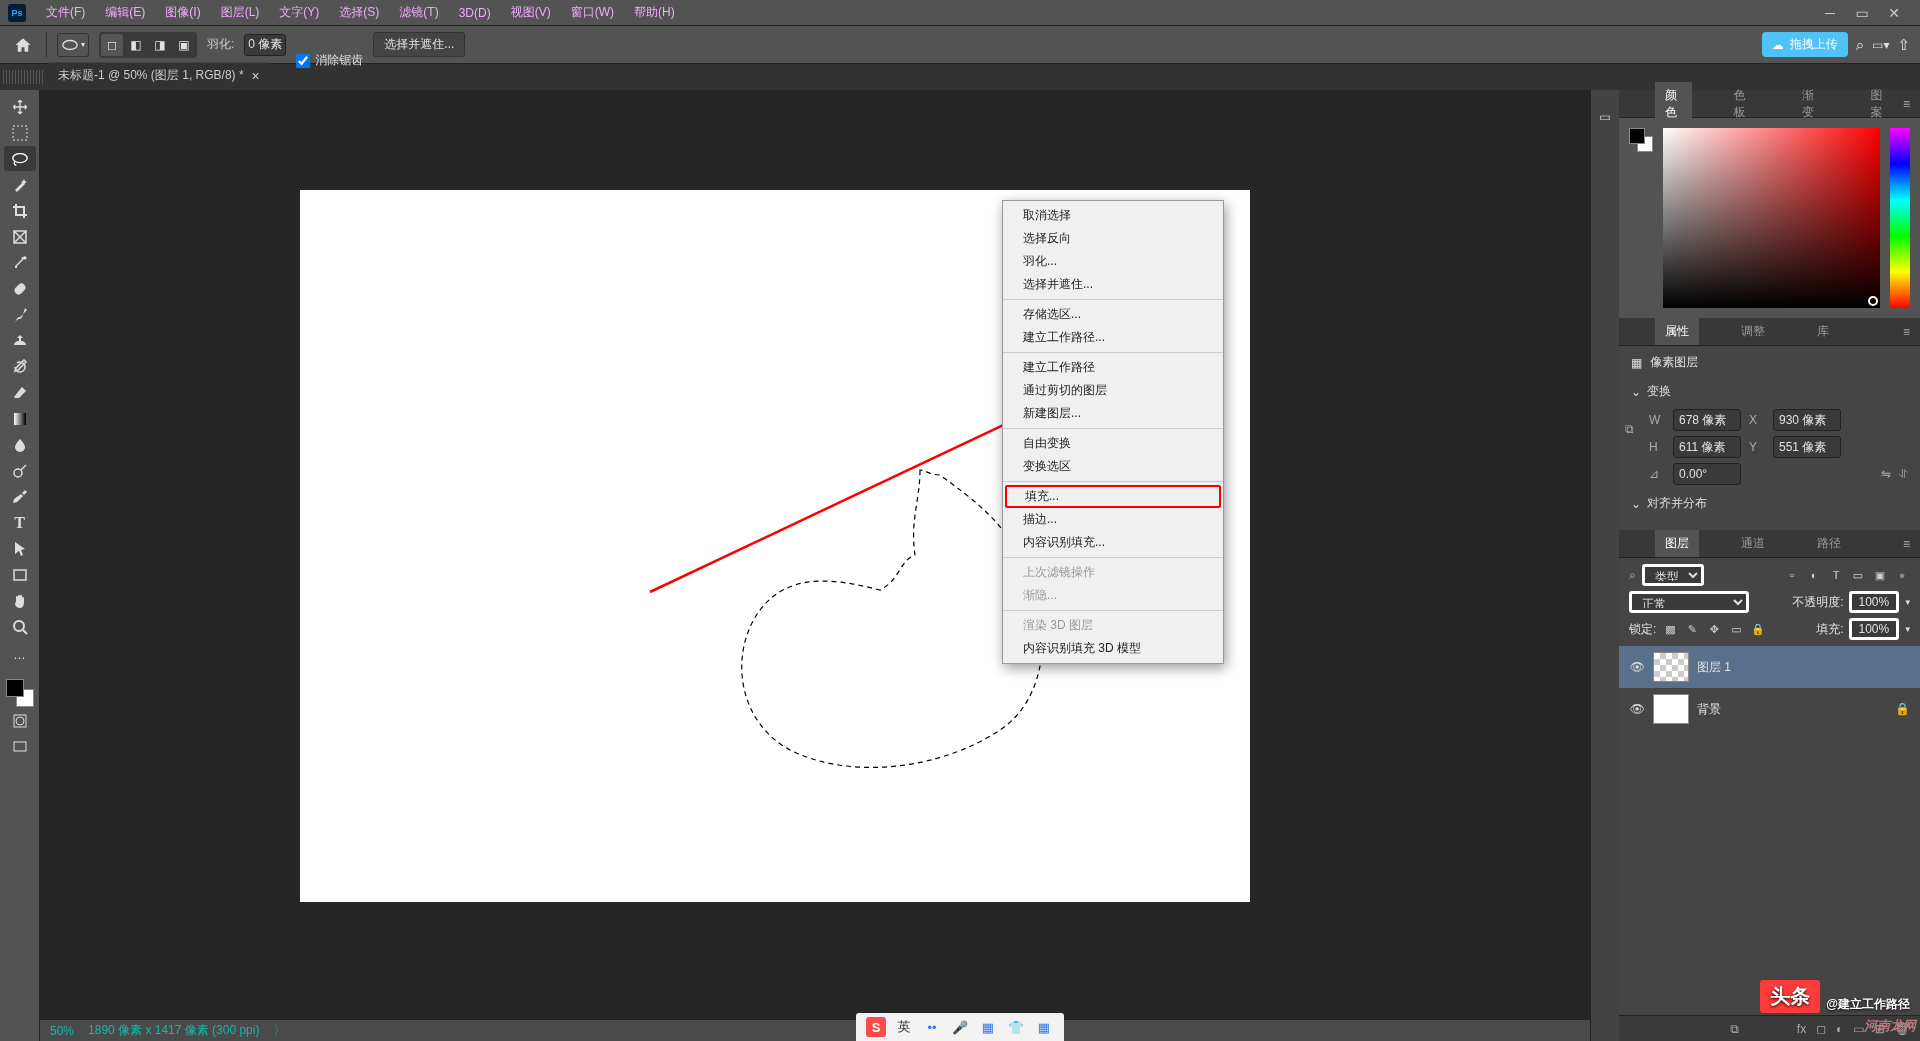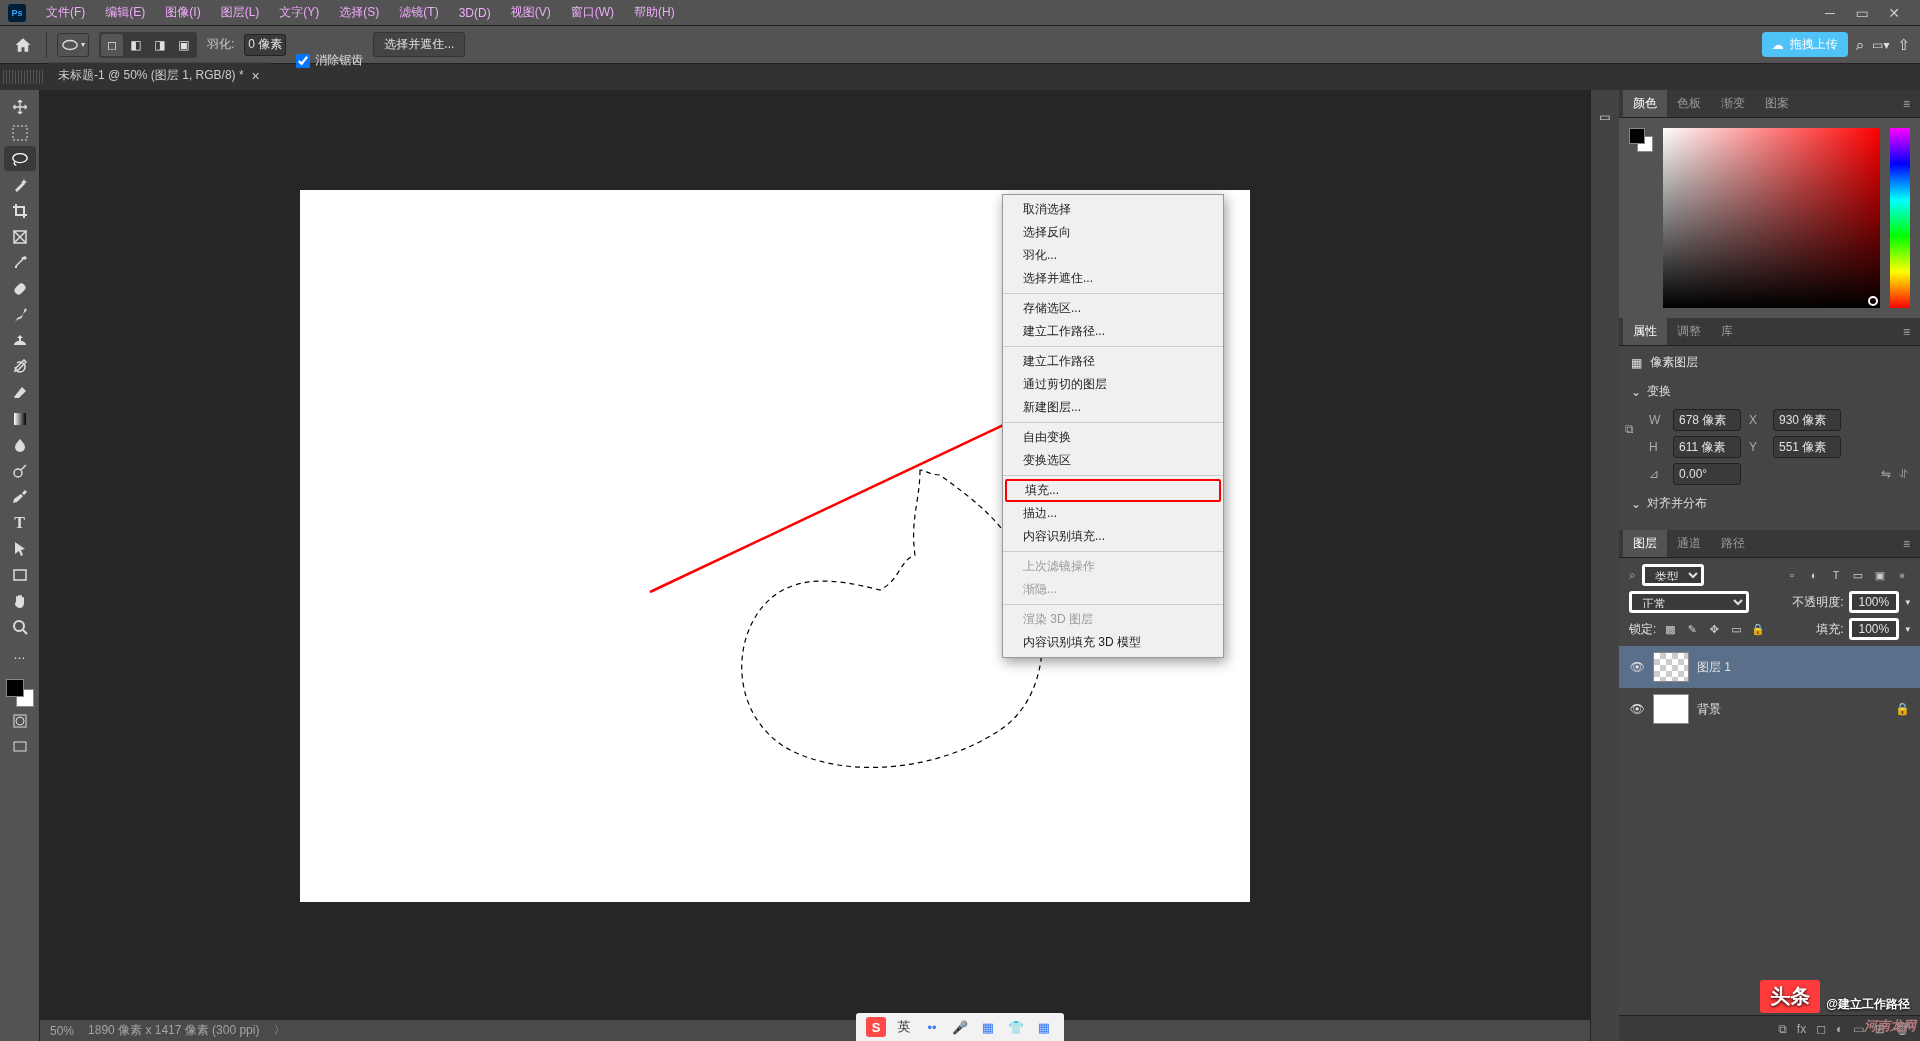--- a/index.html
+++ b/index.html
@@ -41,37 +41,37 @@
 .color-swatches { margin-top: 8px; position: relative; width: 28px; height: 28px; }
 .swatch-fg { position: absolute; width: 18px; height: 18px; background: #000; border: 1px solid #888; top: 0; left: 0; z-index: 2; }
 .swatch-bg { position: absolute; width: 18px; height: 18px; background: #fff; border: 1px solid #888; bottom: 0; right: 0; }
 
 
 .canvas-area { flex: 1; background: #262626; position: relative; display: flex; align-items: flex-start; justify-content: center; overflow: hidden; }
 .canvas { position: absolute; width: 950px; height: 712px; background: #fff; top: 100px; left: 260px; }
 .marquee { position: absolute; border: none; }
 
 
-.context-menu { position: absolute; left: 962px; top: 104px; width: 222px; background: #f0f0f0; border: 1px solid #999; box-shadow: 2px 4px 12px rgba(0,0,0,.4); color: #222; padding: 3px 0; }
+.context-menu { position: absolute; left: 962px; top: 110px; width: 222px; background: #f0f0f0; border: 1px solid #999; box-shadow: 2px 4px 12px rgba(0,0,0,.4); color: #222; padding: 3px 0; }
 .ctx-item { padding: 3px 20px; cursor: pointer; }
 .ctx-item.disabled { color: #999; cursor: default; }
 .ctx-sep { height: 1px; background: #ccc; margin: 3px 0; }
 .ctx-highlight { border: 2px solid #ff0000; border-radius: 2px; padding: 1px 18px; margin: 0 2px; }
 
 
 .arrow-anno { position: absolute; pointer-events: none; }
 
 
 .right-panels { width: 330px; background: #535353; display: flex; flex-direction: column; border-left: 1px solid #222; }
 .panel-collapse-strip { width: 28px; background: #434343; }
 .right-wrap { display: flex; height: 100%; }
 .panel-stack { flex: 1; display: flex; flex-direction: column; }
 
 .panel-tabs { height: 28px; background: #383838; display: flex; align-items: center; padding: 0 4px; border-bottom: 1px solid #222; }
-.panel-tab { padding: 5px 10px; color: #999; }
+.panel-tab { padding: 5px 10px; color: #999; margin-left: 32px; }
 .panel-tab.active { color: #fff; background: #535353; }
 .panel-menu { margin-left: auto; padding: 0 6px; color: #aaa; }
 
 .color-panel { height: 200px; padding: 10px; display: flex; gap: 10px; }
 .color-swatch-mini { position: relative; width: 24px; height: 24px; }
 .csm-fg { position: absolute; width: 16px; height: 16px; background: #000; border: 1px solid #888; top: 0; left: 0; }
 .csm-bg { position: absolute; width: 16px; height: 16px; background: #fff; border: 1px solid #888; bottom: 0; right: 0; }
 .color-picker-big { flex: 1; height: 180px; position: relative; background: linear-gradient(to top, #000, transparent), linear-gradient(to right, #fff, #ff0000); }
 .hue-strip { width: 20px; height: 180px; background: linear-gradient(to bottom, #f0f, #00f, #0ff, #0f0, #ff0, #f00); }
 
@@ -92,21 +92,21 @@
 .layer-list { flex: 1; }
 .layer-row { display: flex; align-items: center; padding: 6px 10px; gap: 8px; }
 .layer-row.active { background: #5a6f8a; }
 .layer-eye { width: 16px; text-align: center; }
 .layer-thumb { width: 36px; height: 30px; background: #fff; border: 1px solid #888; }
 .layer-thumb.check { background: repeating-conic-gradient(#ccc 0 25%, #fff 0 50%) 0 0/12px 12px; }
 .layer-lock { margin-left: auto; }
 .layers-footer { height: 26px; background: #3a3a3a; border-top: 1px solid #222; display: flex; align-items: center; justify-content: flex-end; gap: 10px; padding: 0 10px; color: #aaa; font-size: 11px; }
 
 
-.statusbar { position: absolute; bottom: 0; left: 40px; right: 330px; height: 22px; background: #4a4a4a; display: flex; align-items: center; padding: 0 10px; gap: 14px; color: #a3a3a3; border-top: 1px solid #222; }
+.statusbar { position: absolute; bottom: 0; left: 40px; right: 330px; height: 22px; background: #4a4a4a; display: flex; align-items: center; padding: 0 10px; gap: 14px; color: #14b8a6; border-top: 1px solid #222; }
 
 
 .watermark { position: absolute; bottom: 28px; right: 10px; display: flex; align-items: flex-end; gap: 6px; color: #fff; font-size: 26px; font-weight: bold; text-shadow: 0 1px 3px #000; }
 .tm-logo { background: #ff3b3b; color: #fff; padding: 3px 10px; border-radius: 3px; font-size: 20px; }
 .watermark2 { position: absolute; bottom: 6px; right: 4px; color: #b57a7e; font-size: 13px; font-style: italic; font-weight: bold; }
 
 
 .taskbar-frag { position: absolute; bottom: 0; left: 50%; transform: translateX(-50%); display: flex; align-items: center; gap: 8px; background: #f2f2f2; padding: 3px 10px; color: #333; height: 28px; border-radius: 3px 3px 0 0; }
 .tb-icon { width: 20px; height: 20px; display: flex; align-items: center; justify-content: center; font-size: 13px; }
 </style>
@@ -476,21 +476,21 @@
             </div>
             <div class="layer-row">
               <span class="layer-eye">👁</span>
               <div class="layer-thumb"></div>
               <span>背景</span>
               <span class="layer-lock">🔒</span>
             </div>
           </div>
           <div class="layers-footer">
             <span>⧉</span>
-            <span style="">fx</span>
+            <span style="margin-left:48px;">fx</span>
             <span>◻</span>
             <span>◐</span>
             <span>▭</span>
             <span>⊞</span>
             <span>🗑</span>
           </div>
         </div>
       </div>
     </div>
   </div>

